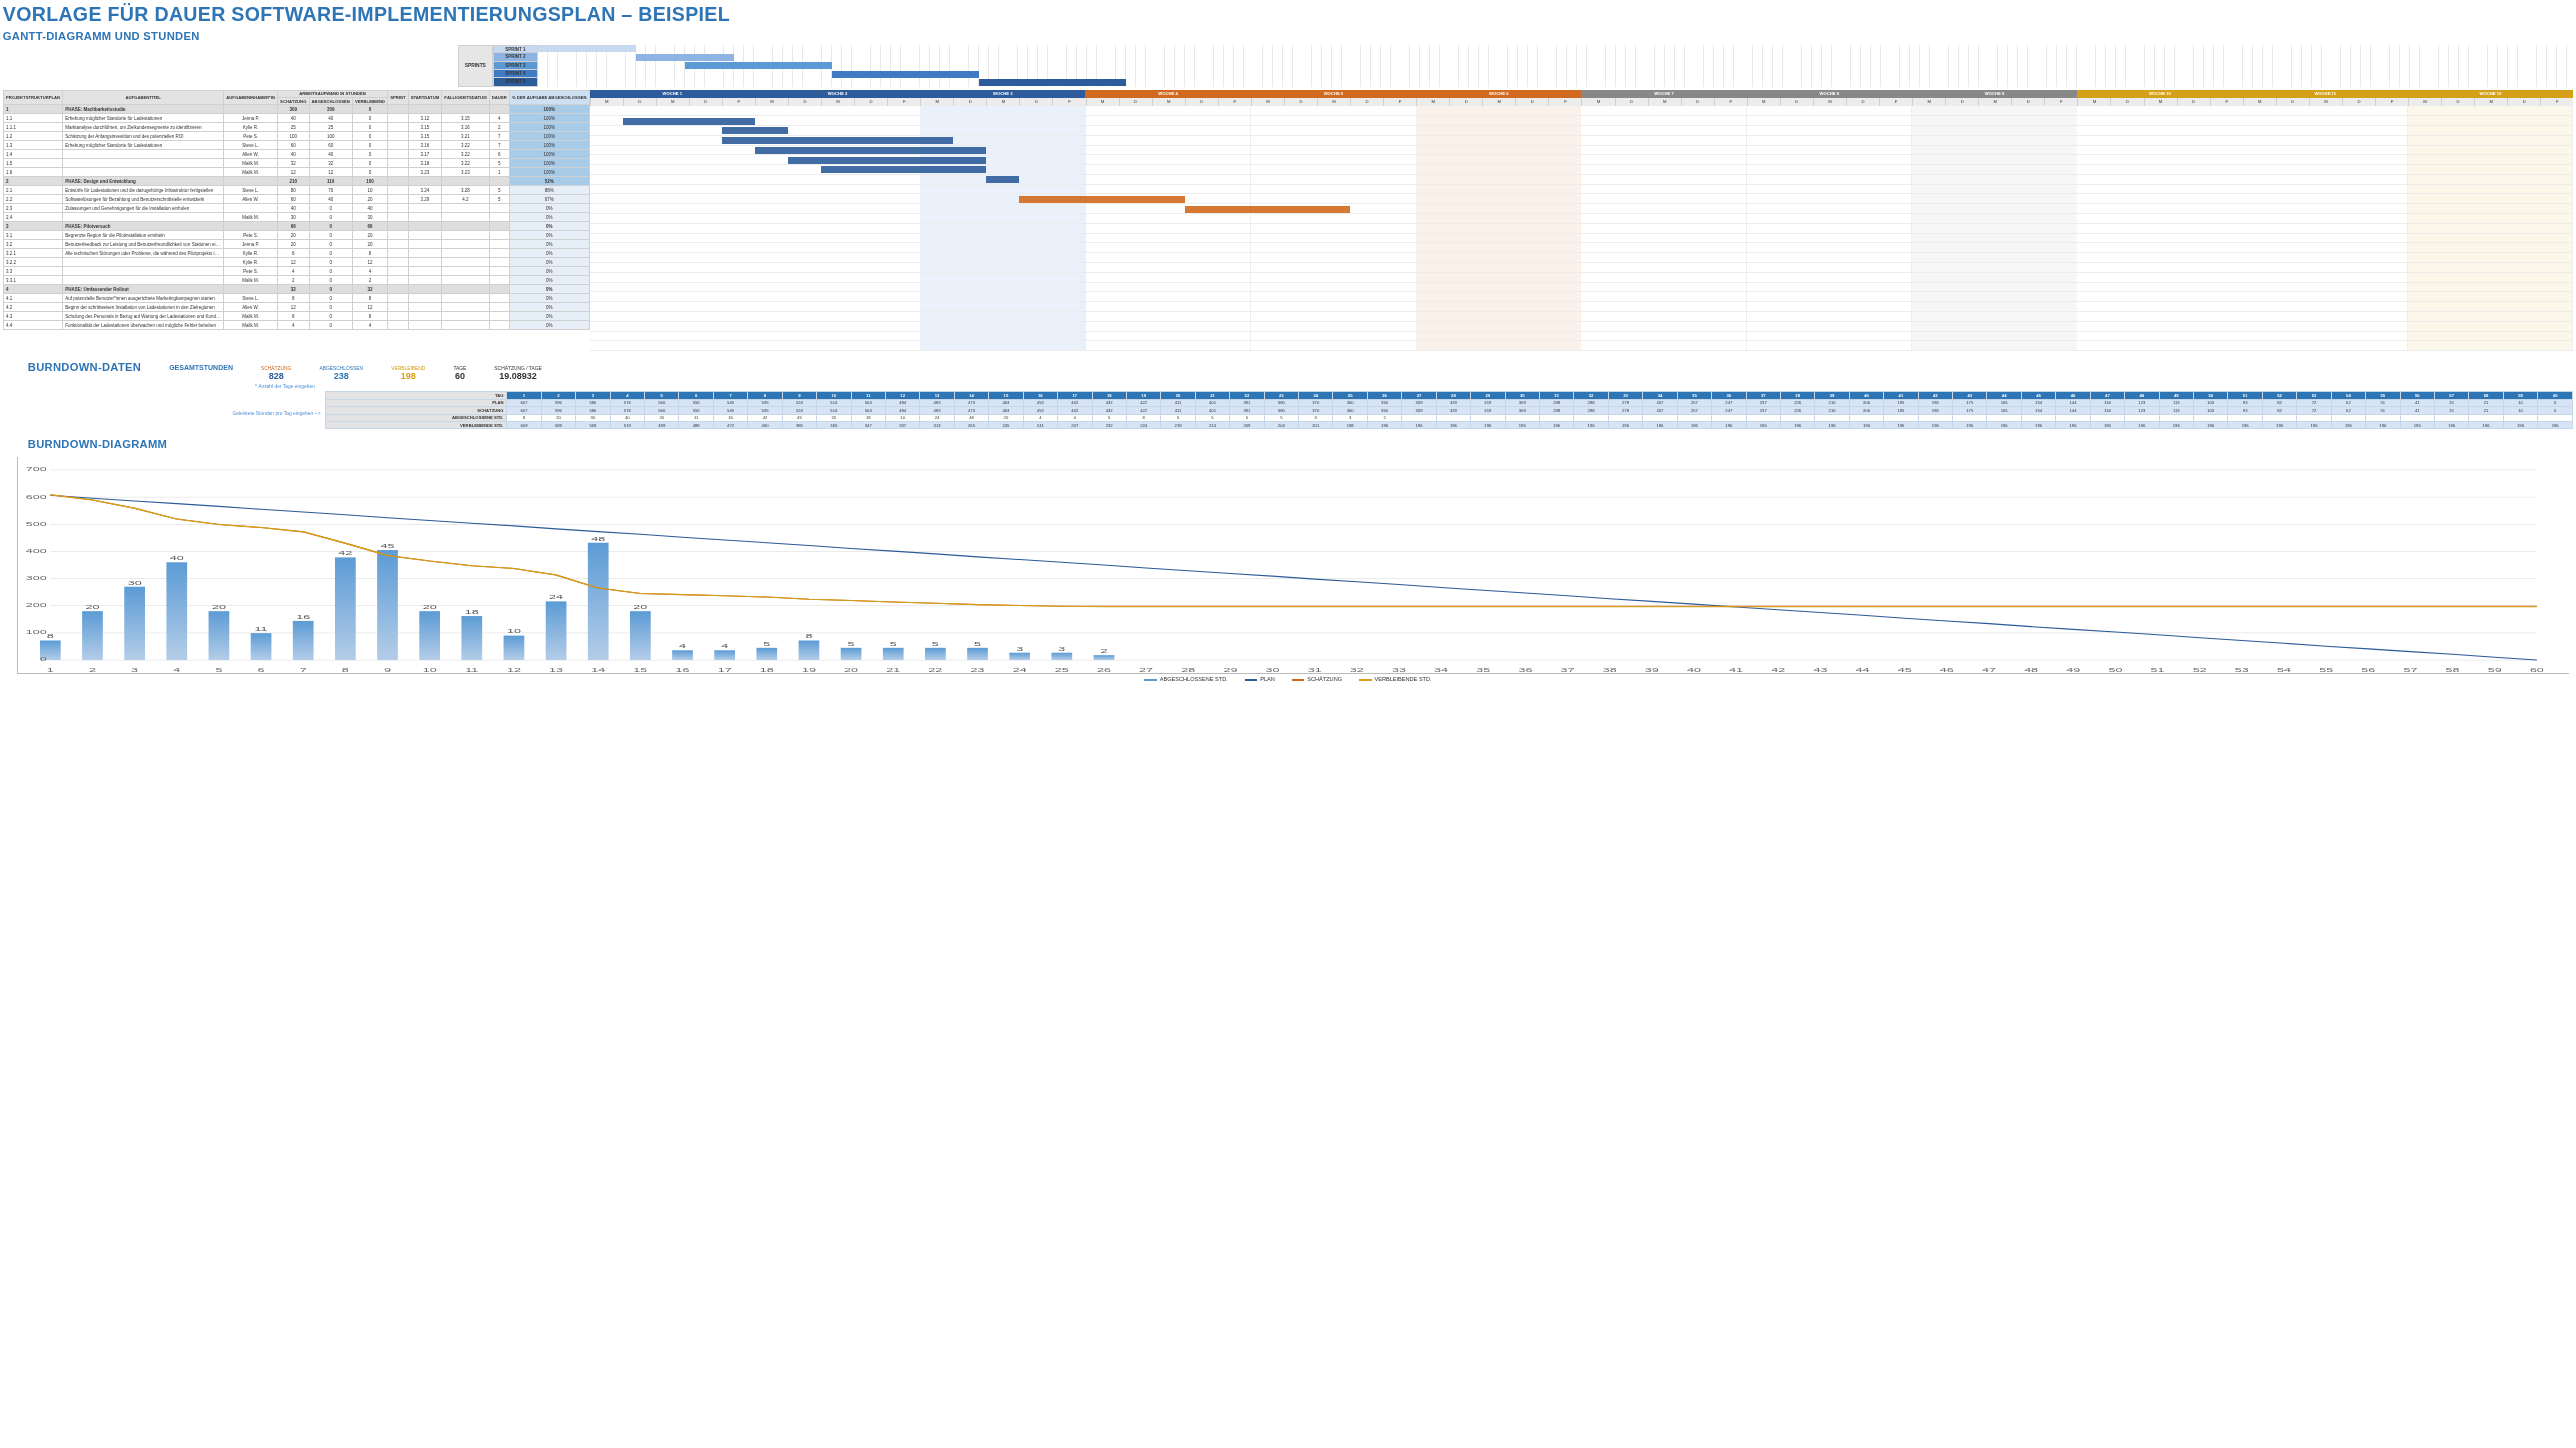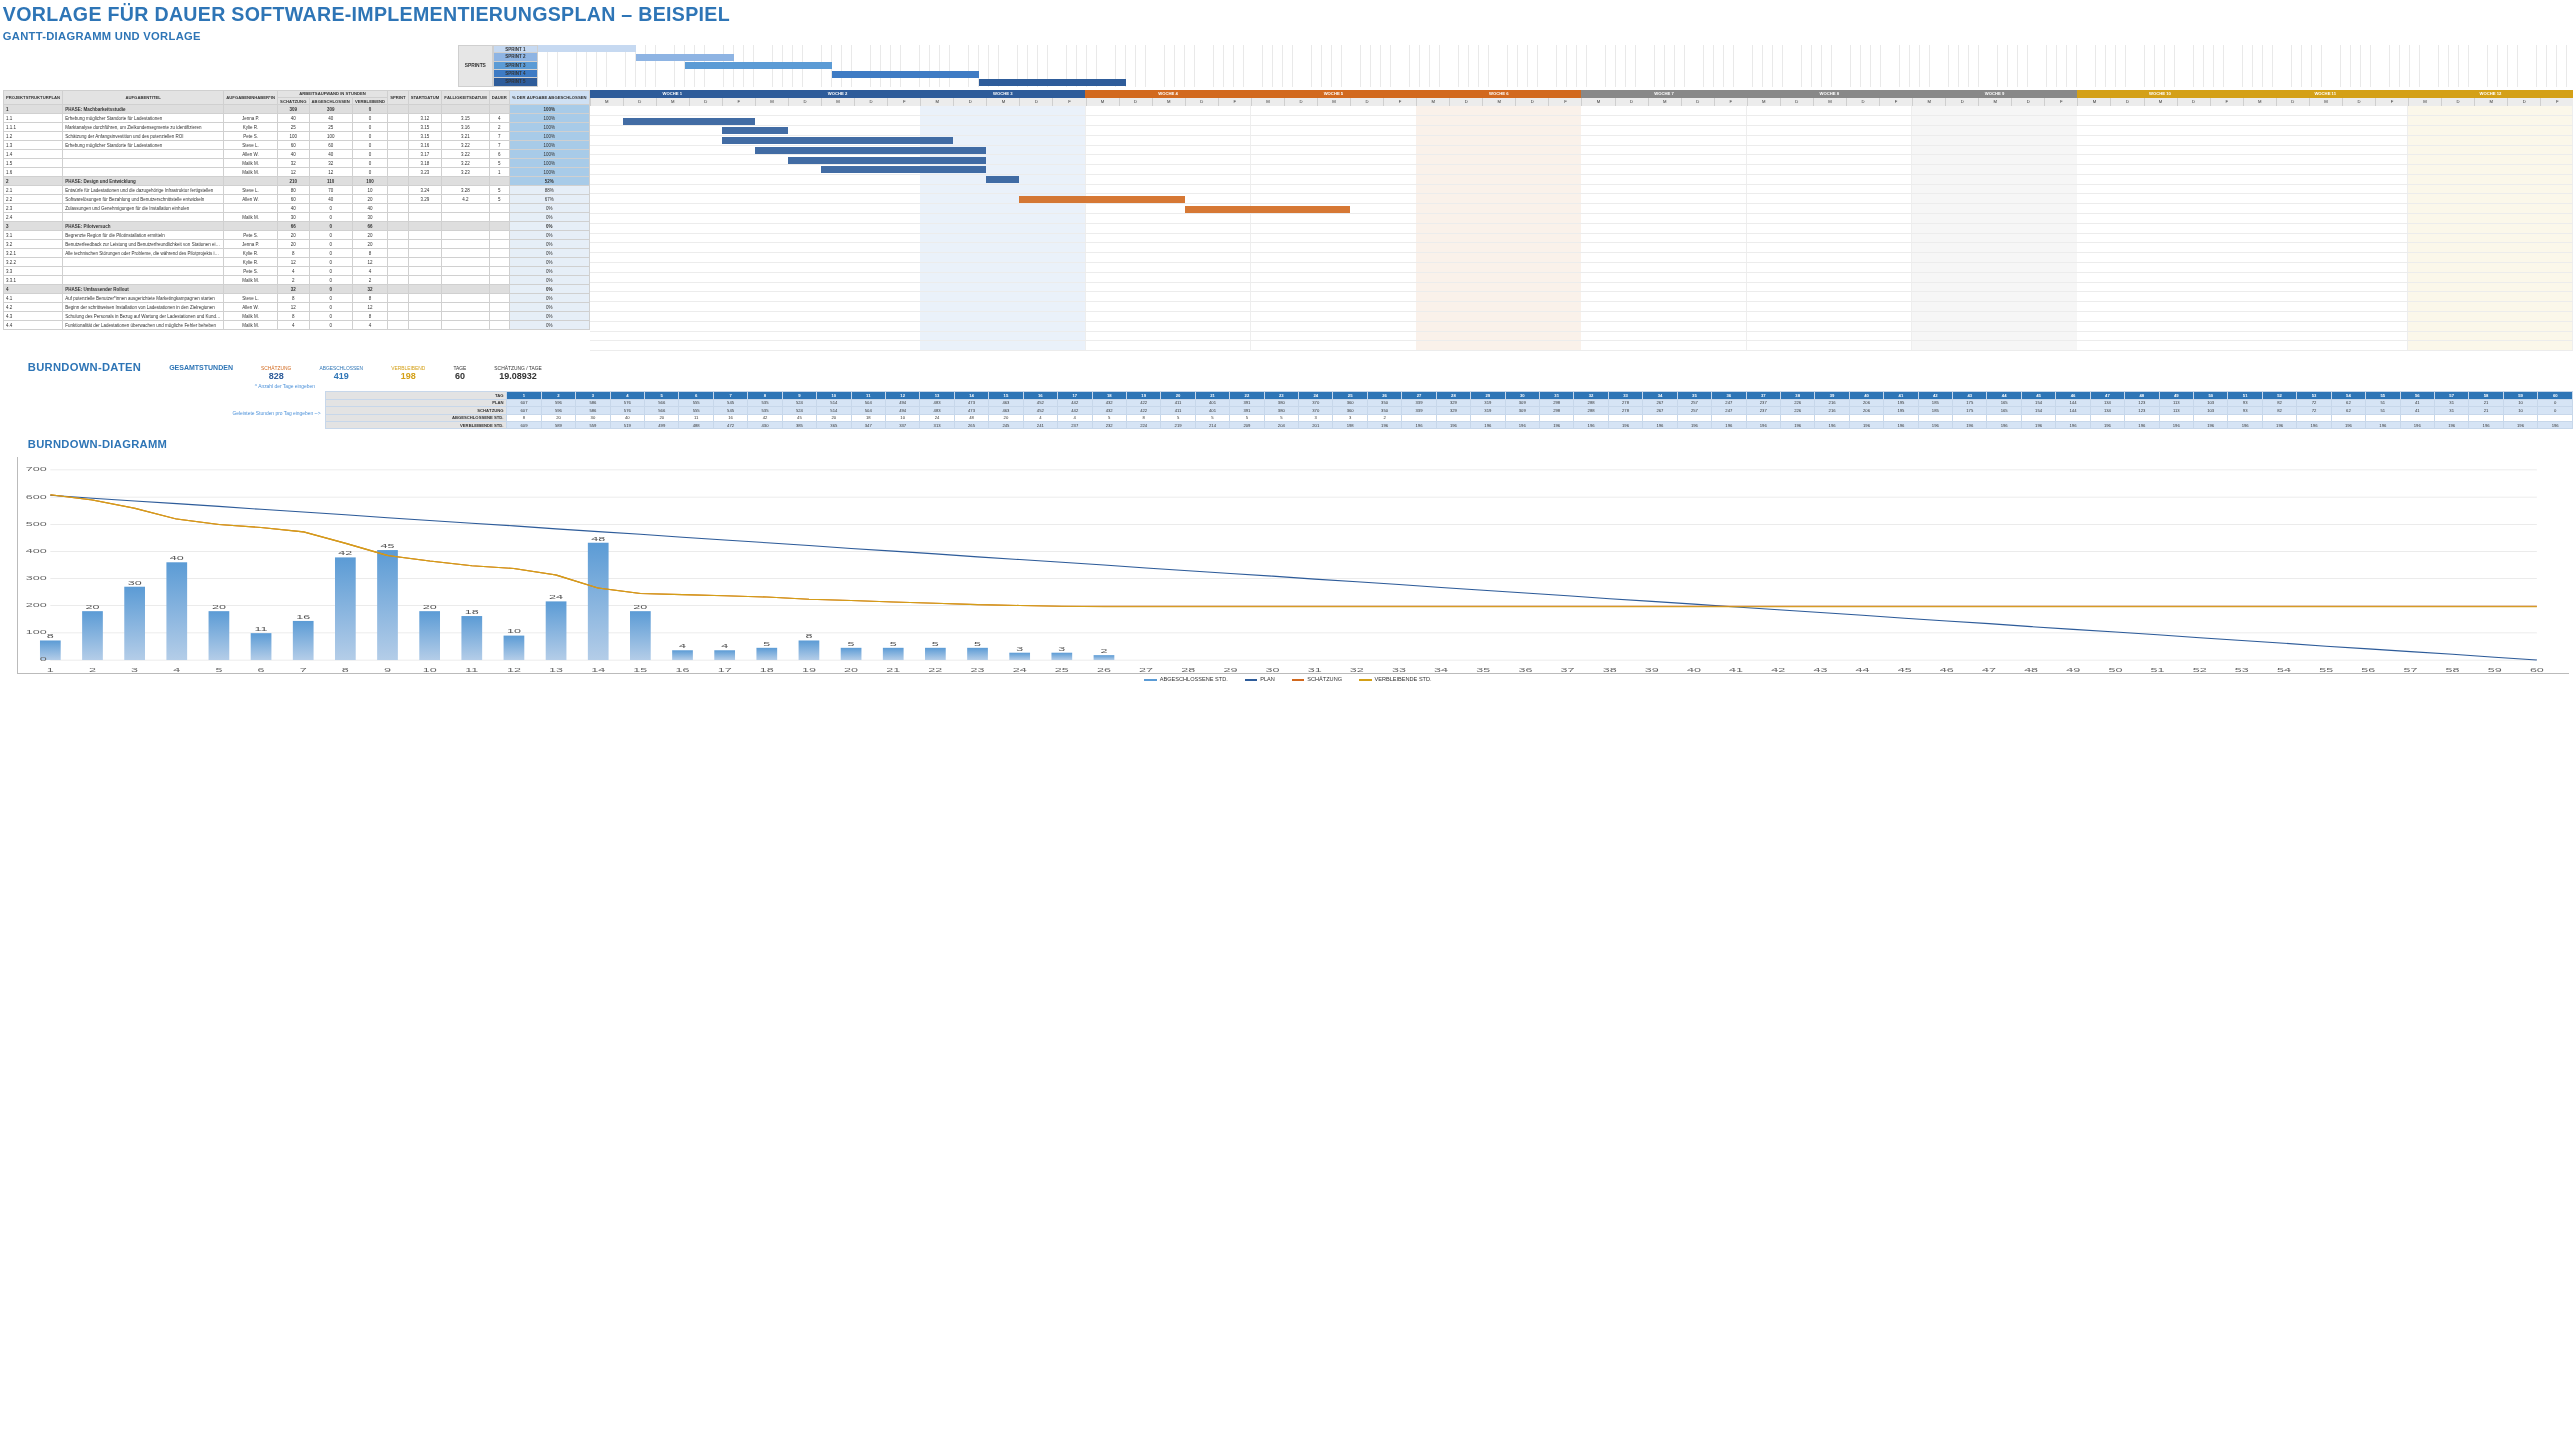--- a/index.html
+++ b/index.html
@@ -58,21 +58,21 @@
   .chart-wrap { position: relative; height: 217px; margin: 7px 4.2px 0 14px; border-left: 0.7px solid #bbb; border-bottom: 0.7px solid #bbb; }
   .chart-grid line { stroke: #e5e5e5; }
   .chart-bars rect { fill: url(#barGrad); }
   .chart-legend { display: flex; gap: 17px; justify-content: center; font-size: 5.6px; margin-top: 2.8px; }
   .chart-legend span i { display: inline-block; width: 12.6px; height: 1.4px; vertical-align: middle; margin-right: 2.8px; }
 </style>
 </head>
 <body>
 
 <h1 class="title">VORLAGE FÜR DAUER SOFTWARE-IMPLEMENTIERUNGSPLAN – BEISPIEL</h1>
-<h2 class="section">GANTT-DIAGRAMM UND VORLAGE</h2>
+<h2 class="section">GANTT-DIAGRAMM UND STUNDEN</h2>
 
 <div class="sprint-block">
   <div class="sprint-spacer"></div>
   <div class="sprint-label">SPRINTS</div>
   <div class="sprint-rows" id="sprint-rows">
       <div style="background: rgb(198, 217, 241);">SPRINT 1</div>
       <div style="background: rgb(142, 180, 227);">SPRINT 2</div>
       <div style="background: rgb(91, 155, 213);">SPRINT 3</div>
       <div style="background: rgb(62, 123, 196);">SPRINT 4</div>
       <div style="background: rgb(46, 92, 154);">SPRINT 5</div>
@@ -562,21 +562,21 @@
         <div class="gantt-row"></div>
       </div>
   </div>
 </div>
 
 <div style="display:flex; align-items:flex-start; margin-top:5.6px;">
   <h2 class="section" style="margin-left:25px">BURNDOWN-DATEN</h2>
   <div class="bd-summary">
     <span class="tot-label">GESAMTSTUNDEN</span>
     <span class="metric"><span class="cap" style="color:#d2691e">SCHÄTZUNG</span><br><span class="val" style="color:#2e5c9a">828</span></span>
-    <span class="metric"><span class="cap" style="color:#2e75b6">ABGESCHLOSSEN</span><br><span class="val" style="color:#2e75b6">419</span></span>
+    <span class="metric"><span class="cap" style="color:#2e75b6">ABGESCHLOSSEN</span><br><span class="val" style="color:#2e75b6">238</span></span>
     <span class="metric"><span class="cap" style="color:#d4a017">VERBLEIBEND</span><br><span class="val" style="color:#d4a017">198</span></span>
     <span class="metric"><span class="cap">TAGE</span><br><span class="val">60</span></span>
     <span class="metric"><span class="cap">SCHÄTZUNG / TAGE</span><br><span class="val">19.08932</span></span>
   </div>
 </div>
 <div style="margin-left:252px; font-size:4.9px; color:#4a90d9">^ Anzahl der Tage eingeben</div>
 
 <div class="bd-data">
   <div class="note">Geleistete Stunden pro Tag eingeben --&gt;</div>
   <table>

